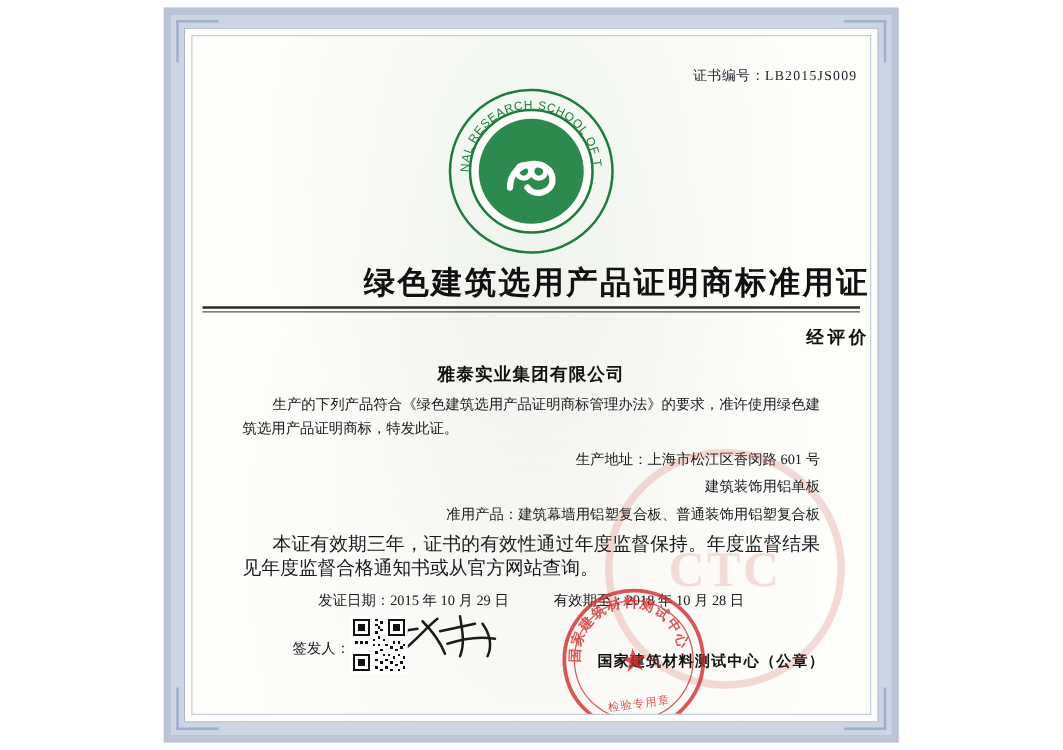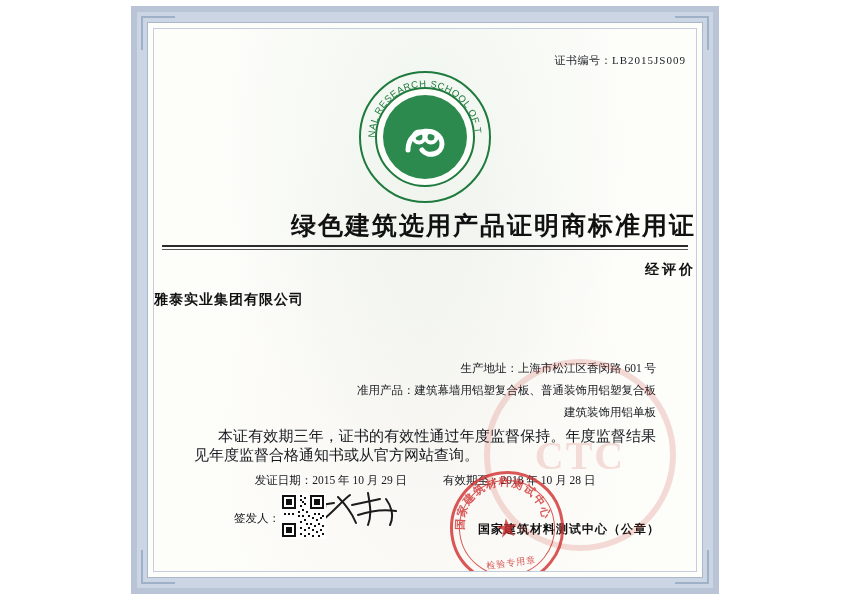--- a/index.html
+++ b/index.html
@@ -186,20 +186,21 @@
     font-weight: bold;
     letter-spacing: 3px;
     color: #111;
     font-family: "Liberation Serif", serif;
   }
 
   .company {
     position: absolute;
     left: 0; right: 0;
     top: 262px;
+    text-align: center;
     font-size: 14px;
     font-weight: bold;
     letter-spacing: 1px;
     color: #111;
     font-family: "Liberation Serif", serif;
   }
 
   .body-text {
     position: absolute;
     left: 40px;
@@ -437,30 +438,33 @@
       </div>
 
       <div class="title">绿色建筑选用产品证明商标准用证</div>
       <div class="title-rule"></div>
       <div class="title-rule second"></div>
 
       <div class="subtitle">经评价</div>
 
       <div class="company">雅泰实业集团有限公司</div>
 
+      <div class="body-text">
+        <span class="ind">生产的下列产品符合《绿色建筑选用产品证明商标管理办法》的要求，准许使用绿色建筑选用产品证明商标，特发此证。</span>
+      </div>
 
       <div class="field-block">
         <div class="field-row">
           <span class="field-label">生产地址：</span><span class="field-value">上海市松江区香闵路 601 号</span>
         </div>
+        <div class="field-row field-cont">
+          <span class="field-value">建筑装饰用铝单板</span>
+        </div>
         <div class="field-row">
           <span class="field-label">准用产品：</span><span class="field-value">建筑幕墙用铝塑复合板、普通装饰用铝塑复合板</span>
-        </div>
-        <div class="field-row field-cont">
-          <span class="field-value">建筑装饰用铝单板</span>
         </div>
       </div>
 
       <div class="note-text">
         <span class="ind">本证有效期三年，证书的有效性通过年度监督保持。年度监督结果见年度监督合格通知书或从官方网站查询。</span>
       </div>
 
       <div class="dates">
         <span>发证日期：</span><span>2015 年 10 月 29 日</span><span class="gap"></span><span>有效期至：</span><span>2018 年 10 月 28 日</span>
       </div>

